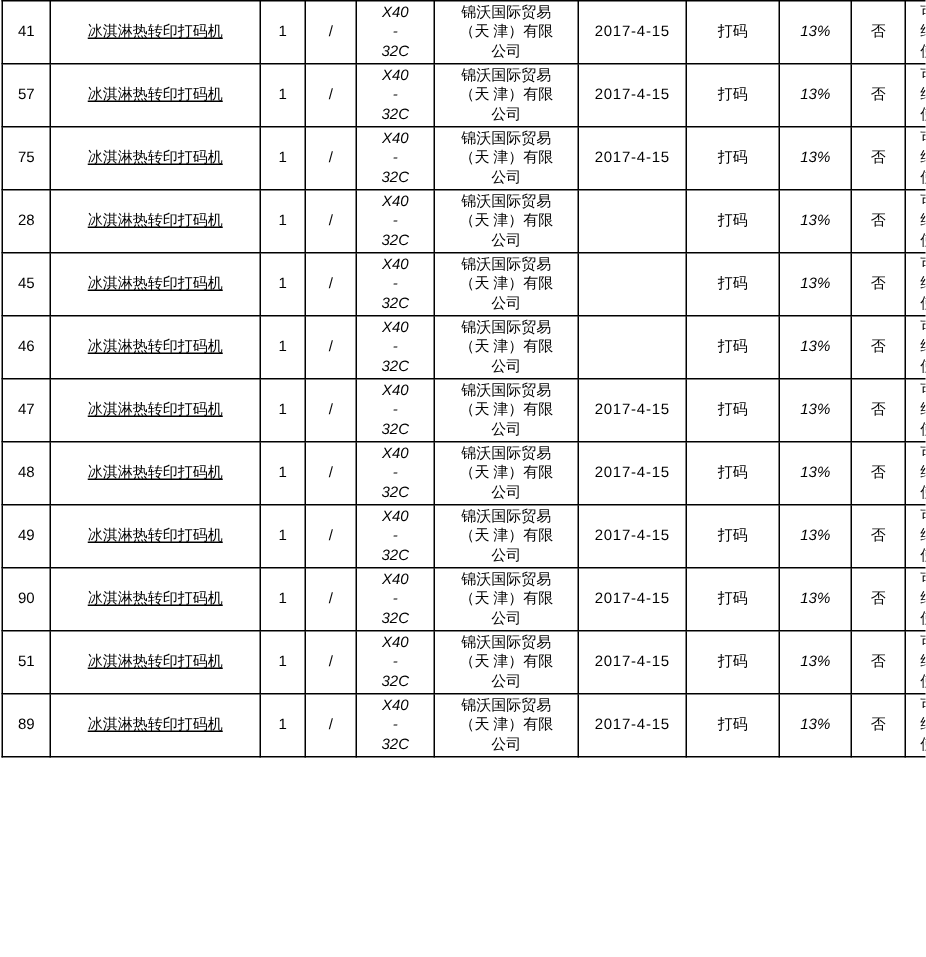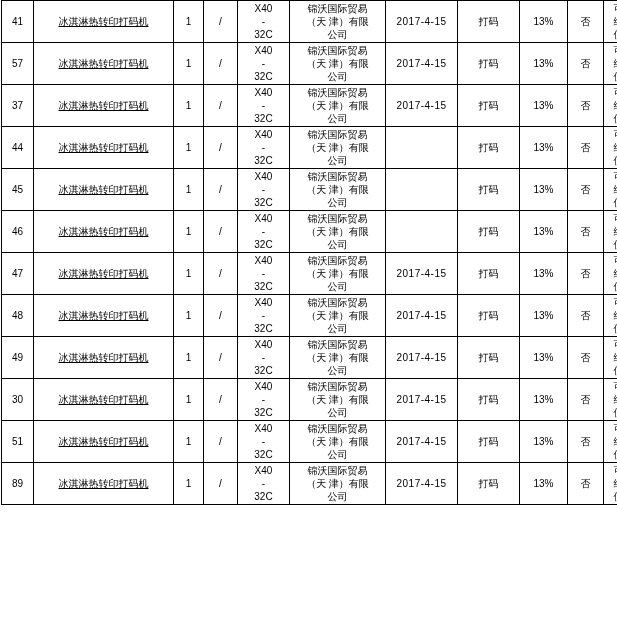--- a/index.html
+++ b/index.html
@@ -50,41 +50,42 @@
 
   td.name-cell {
     font-size: 11px;
     letter-spacing: 0px;
     text-decoration: underline;
   }
   td.model-cell {
     font-size: 10px;
     line-height: 12px;
     white-space: pre-line;
+    font-style: italic;
   }
   td.vendor-cell {
     font-size: 10px;
     line-height: 14px;
     white-space: pre-line;
     font-family: Liberation Serif, serif;
   }
   td.date-cell {
     font-size: 10px;
     letter-spacing: 0.5px;
   }
   td.remark-cell {
     font-size: 10px;
     line-height: 14px;
     white-space: pre-line;
   }
   td.index-cell { font-size: 11px; }
   td.qty-cell { font-size: 11px; }
   td.unit-cell { font-size: 11px; }
   td.use-cell { font-size: 11px; }
-  td.rate-cell { font-size: 11px; }
+  td.rate-cell { font-size: 11px; font-style: italic; }
   td.flag-cell { font-size: 11px; }
 </style>
 </head>
 <body>
 
 <div class="sheet">
   <table class="asset-table">
     <colgroup>
       <col class="c-index">
       <col class="c-name">
@@ -131,40 +132,40 @@
 公司</td>
           <td class="date-cell">2017-4-15</td>
           <td class="use-cell">打码</td>
           <td class="rate-cell">13%</td>
           <td class="flag-cell">否</td>
           <td class="remark-cell">可以
 继续
 使用</td>
         </tr>
         <tr>
-          <td class="index-cell">37</td>
-          <td class="name-cell">冰淇淋热转印打码机</td>
-          <td class="qty-cell">1</td>
-          <td class="unit-cell">/</td>
-          <td class="model-cell">X40
--
-32C</td>
-          <td class="vendor-cell">锦沃国际贸易
-（天 津）有限
-公司</td>
-          <td class="date-cell">2017-4-15</td>
-          <td class="use-cell">打码</td>
-          <td class="rate-cell">13%</td>
-          <td class="flag-cell">否</td>
-          <td class="remark-cell">可以
-继续
-使用</td>
-        </tr>
-        <tr>
-          <td class="index-cell">44</td>
+          <td class="index-cell">75</td>
+          <td class="name-cell">冰淇淋热转印打码机</td>
+          <td class="qty-cell">1</td>
+          <td class="unit-cell">/</td>
+          <td class="model-cell">X40
+-
+32C</td>
+          <td class="vendor-cell">锦沃国际贸易
+（天 津）有限
+公司</td>
+          <td class="date-cell">2017-4-15</td>
+          <td class="use-cell">打码</td>
+          <td class="rate-cell">13%</td>
+          <td class="flag-cell">否</td>
+          <td class="remark-cell">可以
+继续
+使用</td>
+        </tr>
+        <tr>
+          <td class="index-cell">28</td>
           <td class="name-cell">冰淇淋热转印打码机</td>
           <td class="qty-cell">1</td>
           <td class="unit-cell">/</td>
           <td class="model-cell">X40
 -
 32C</td>
           <td class="vendor-cell">锦沃国际贸易
 （天 津）有限
 公司</td>
           <td class="date-cell"></td>
@@ -264,21 +265,21 @@
 公司</td>
           <td class="date-cell">2017-4-15</td>
           <td class="use-cell">打码</td>
           <td class="rate-cell">13%</td>
           <td class="flag-cell">否</td>
           <td class="remark-cell">可以
 继续
 使用</td>
         </tr>
         <tr>
-          <td class="index-cell">30</td>
+          <td class="index-cell">90</td>
           <td class="name-cell">冰淇淋热转印打码机</td>
           <td class="qty-cell">1</td>
           <td class="unit-cell">/</td>
           <td class="model-cell">X40
 -
 32C</td>
           <td class="vendor-cell">锦沃国际贸易
 （天 津）有限
 公司</td>
           <td class="date-cell">2017-4-15</td>

